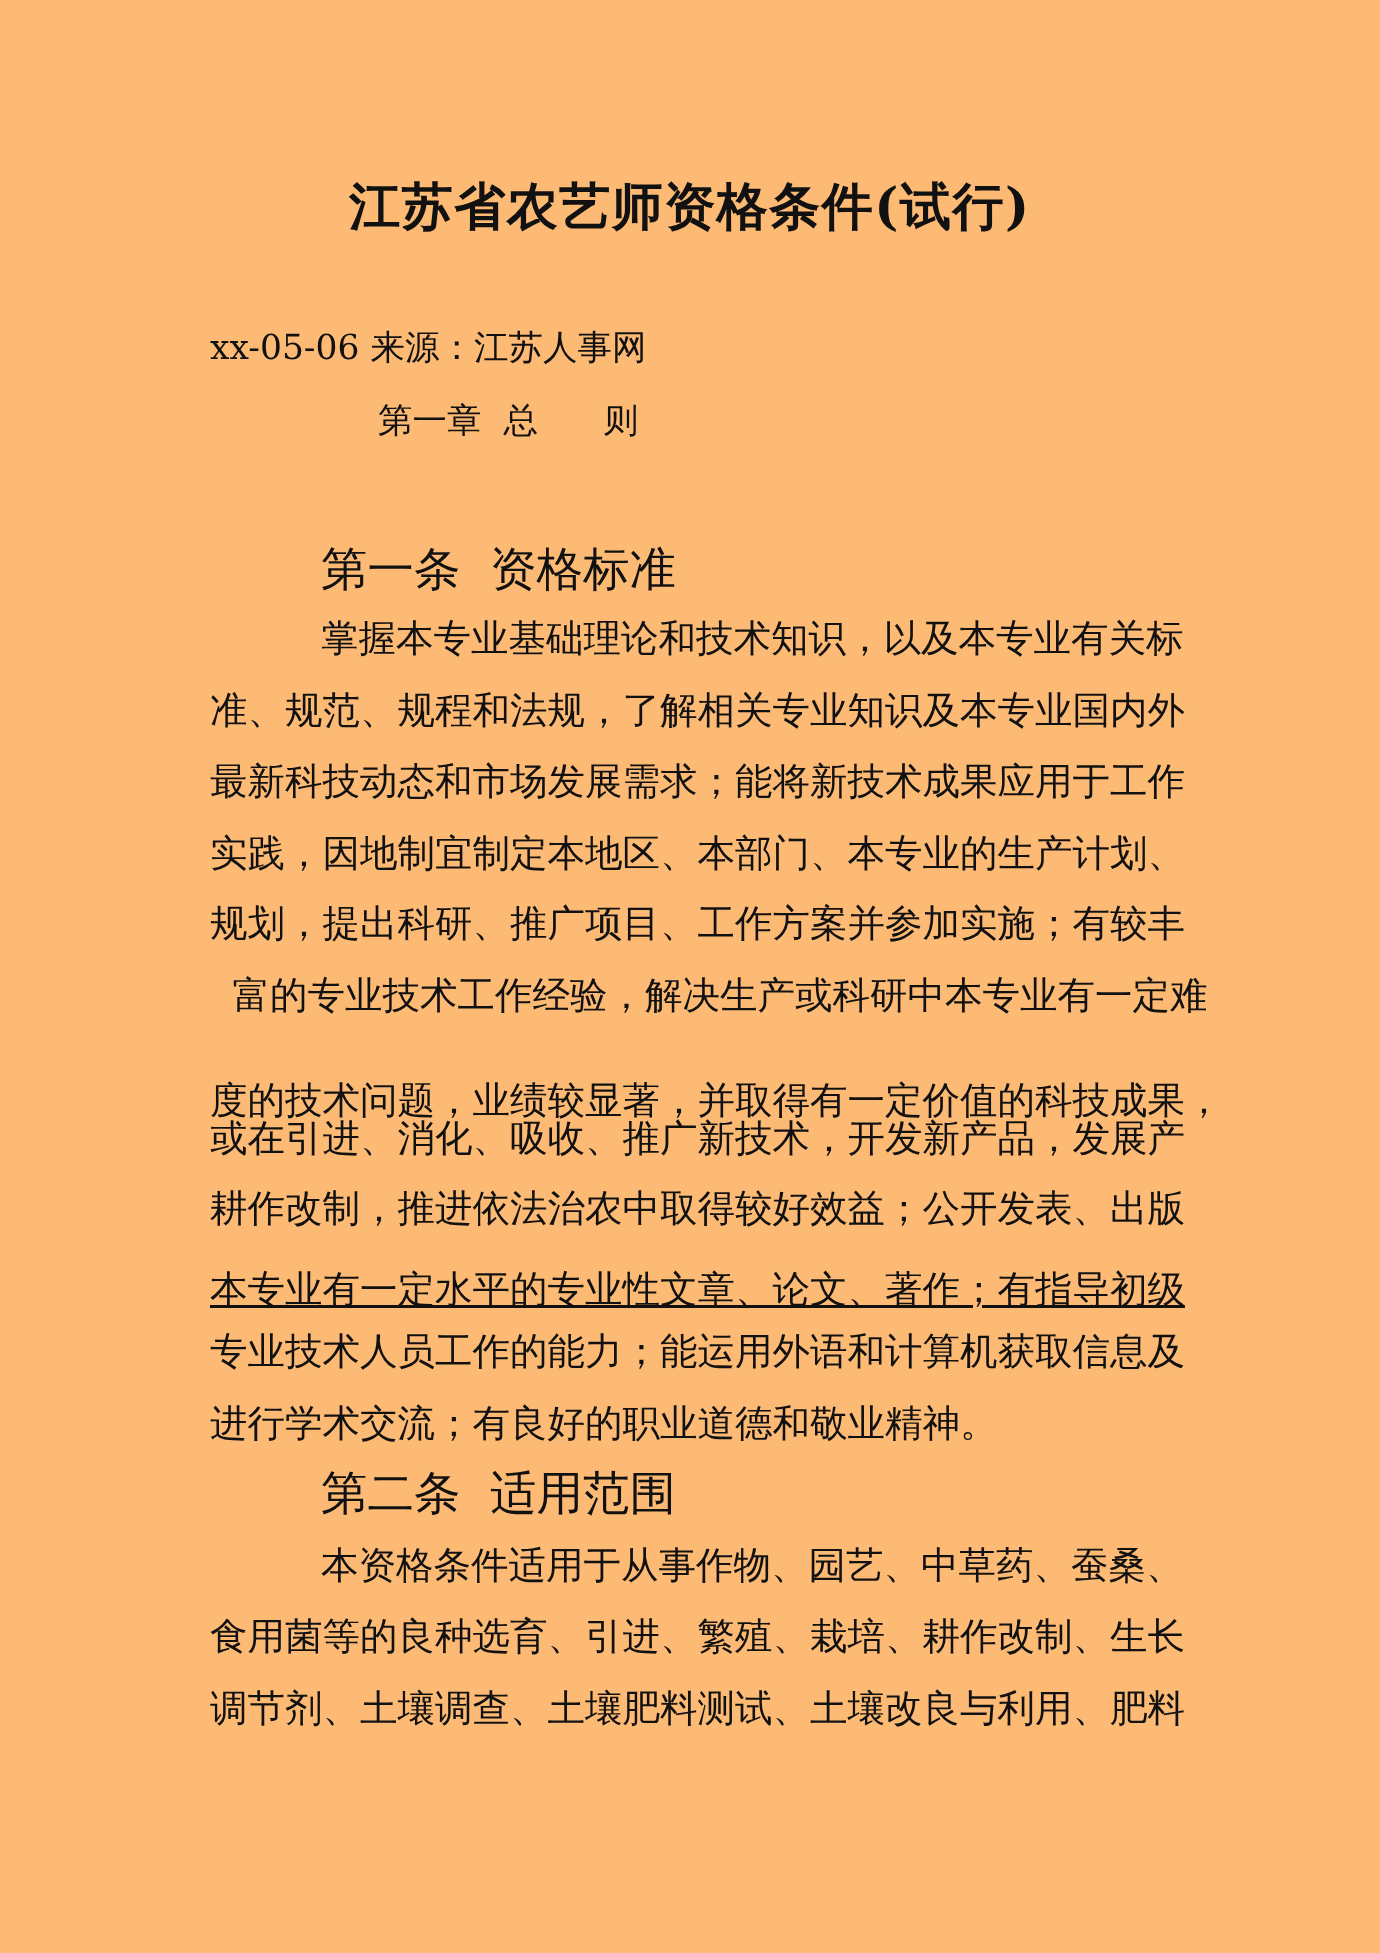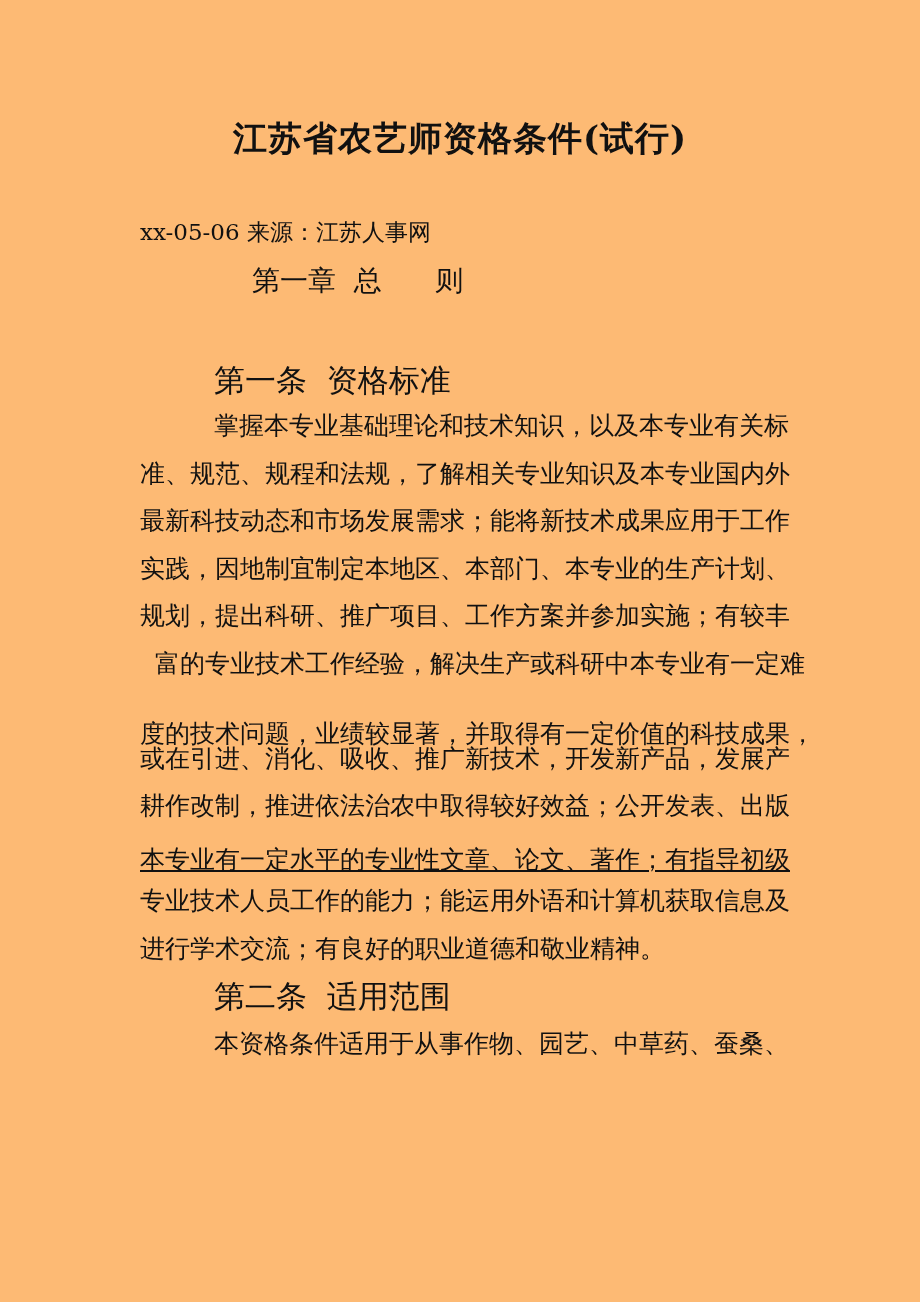--- a/index.html
+++ b/index.html
@@ -40,21 +40,21 @@
       left: 140px;
       top: 214px;
       font-size: 23px;
       line-height: 36px;
       white-space: pre;
     }
     .chapter {
       position: absolute;
       left: 252px;
       top: 263px;
-      font-size: 28px;
+      font-size: 23px;
       line-height: 36px;
       white-space: pre;
     }
     .line {
       position: absolute;
       left: 140px;
       width: 646px;
       font-size: 25px;
       line-height: 36px;
       white-space: nowrap;
@@ -99,14 +99,16 @@
   <div class="line" style="top:716px;">度的技术问题，业绩较显著，并取得有一定价值的科技成果，</div>
   <div class="line" style="top:741px;">或在引进、消化、吸收、推广新技术，开发新产品，发展产</div>
   <div class="line" style="top:788px;">耕作改制，推进依法治农中取得较好效益；公开发表、出版</div>
   <div class="line" style="top:842px;text-decoration:underline;">本专业有一定水平的专业性文章、论文、著作；有指导初级</div>
   <div class="line" style="top:883px;">专业技术人员工作的能力；能运用外语和计算机获取信息及</div>
   <div class="line short" style="top:931px;">进行学术交流；有良好的职业道德和敬业精神。</div>
 
   <div class="heading" style="top:978px;">第二条  适用范围</div>
 
   <div class="line indent" style="top:1026px;">本资格条件适用于从事作物、园艺、中草药、蚕桑、</div>
+  <div class="line" style="top:1073px;">食用菌等的良种选育、引进、繁殖、栽培、耕作改制、生长</div>
+  <div class="line" style="top:1121px;">调节剂、土壤调查、土壤肥料测试、土壤改良与利用、肥料</div>
 
 </div>
 
 </body></html>

